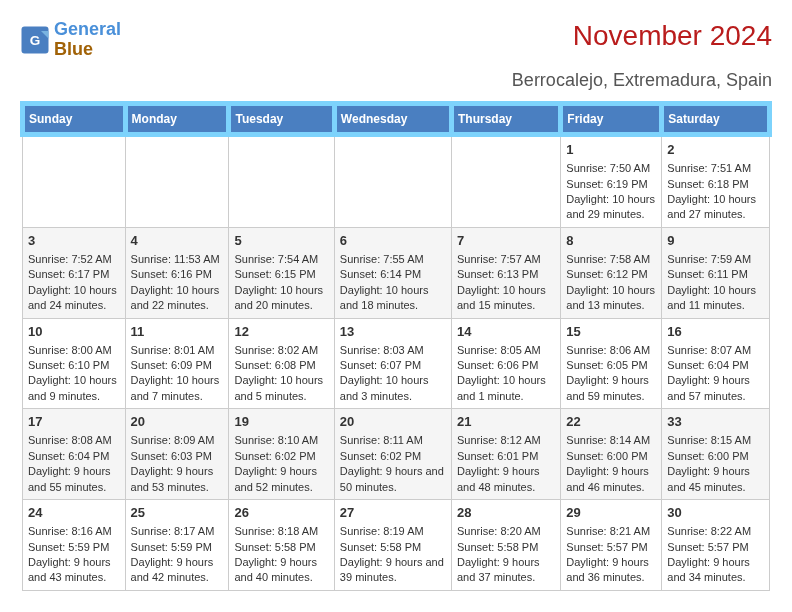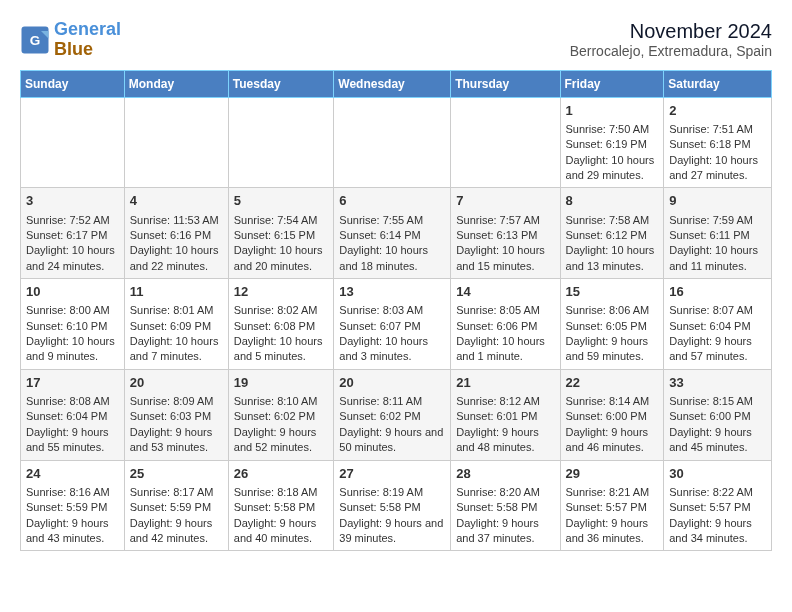--- a/index.html
+++ b/index.html
@@ -31,42 +31,43 @@
     }
     .logo-icon {
       width: 30px;
       height: 30px;
       margin-right: 4px;
     }
     .title-block {
       text-align: right;
     }
     .month-title {
-      font-size: 20px;
+      font-size: 28px;
       font-weight: normal;
-      color: #0f172a;
+      color: #b91c1c;
     }
     .location {
-      font-size: 14px;
+      font-size: 18px;
       color: #555;
+      margin-top: 18px;
     }
     table {
       width: 100%;
       border-collapse: collapse;
       font-size: 11px;
     }
     thead tr {
       background-color: #4a7fc1;
     }
     thead th {
       color: #fff;
       font-weight: bold;
       padding: 6px 4px;
       text-align: left;
-      border: 1px solid #7dd3fc;
+      border: 5px solid #7dd3fc;
       font-size: 12px;
     }
     tbody tr {
       vertical-align: top;
     }
     tbody td {
       border: 1px solid #ccc;
       padding: 4px 5px;
       height: 90px;
       color: #333;

